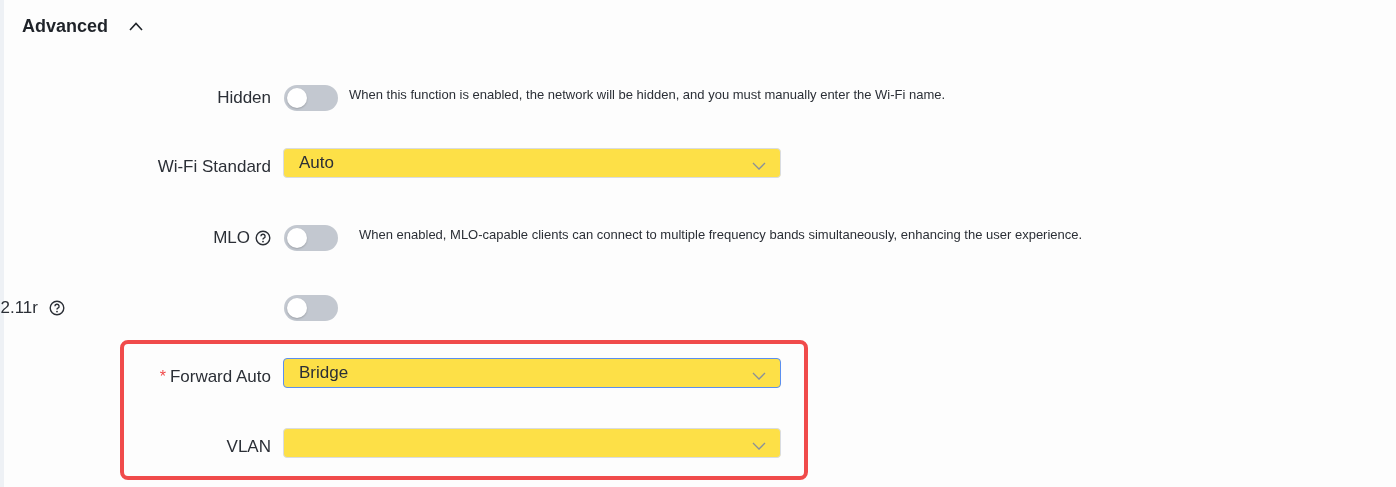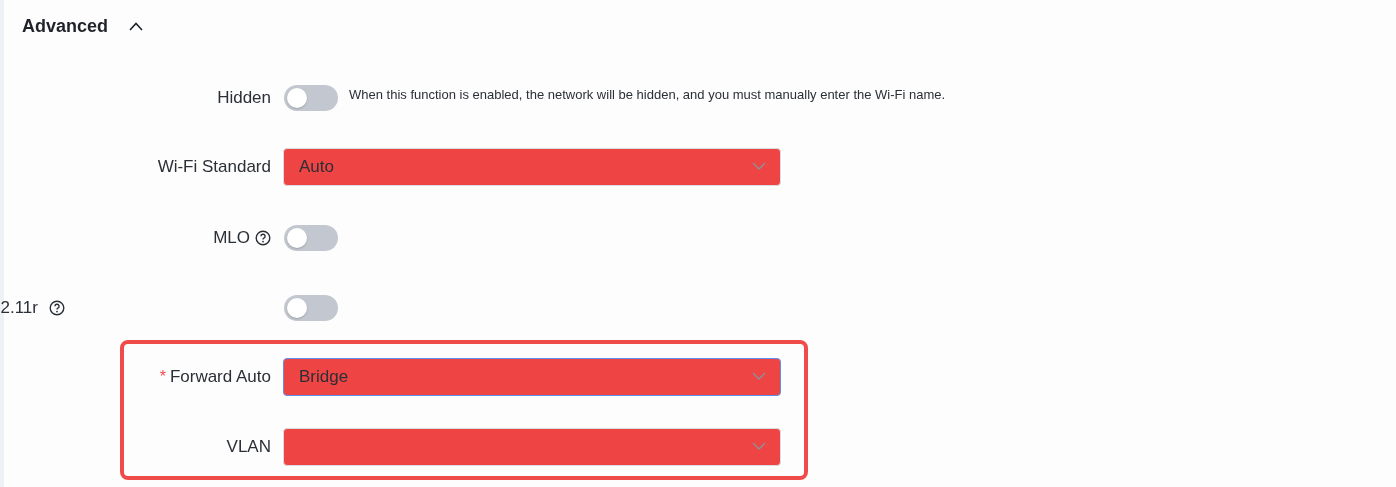--- a/index.html
+++ b/index.html
@@ -25,22 +25,22 @@
   .toggle {
     position:absolute; left:284px; width:54px; height:26px; border-radius:13px; background:#c3c8d0;
     cursor:pointer;
   }
   .toggle .knob {
     position:absolute; left:3px; top:3px; width:20px; height:20px; border-radius:50%; background:#fff;
     box-shadow:0 1px 2px rgba(0,0,0,0.2);
   }
   .desc { position:absolute; font-size:13px; color:#2b2f36; white-space:nowrap; }
   .select {
-    position:absolute; left:283px; width:498px; height:38px; border:1px solid #d9dce1; border-radius:4px;
-    background:#ef4444; box-sizing:border-box; display:flex; align-items:center; padding-left:15px;
+    position:absolute; left:283px; width:498px; height:30px; border:1px solid #d9dce1; border-radius:4px;
+    background:#fde047; box-sizing:border-box; display:flex; align-items:center; padding-left:15px;
     font-size:17px; color:#2b2f36; cursor:pointer;
   }
   .select.focused { border-color:#5b8ff0; }
   .select .chev { position:absolute; right:14px; top:12px; width:14px; height:10px; }
   .highlight {
     position:absolute; left:120px; top:340px; width:688px; height:140px; box-sizing:border-box;
     border:4px solid #f04b4b; border-radius:8px; pointer-events:none;
   }
 </style>
 </head>
@@ -82,20 +82,21 @@
     <span>MLO</span>
     <svg class="help" viewBox="0 0 16 16">
         <circle cx="8" cy="8" r="6.8" fill="none" stroke="#2b2f36" stroke-width="1.4"></circle>
         <path d="M5.9 6.3 a2.1 2.1 0 1 1 3 1.9 c-0.6 0.3 -0.9 0.7 -0.9 1.4" fill="none" stroke="#2b2f36" stroke-width="1.4"></path>
         <circle cx="8" cy="11.6" r="0.9" fill="#2b2f36"></circle>
       </svg>
   </div>
   <div class="toggle" style="top:7px;">
     <div class="knob"></div>
   </div>
+  <div class="desc" style="left:359px; top:9px;">When enabled, MLO-capable clients can connect to multiple frequency bands simultaneously, enhancing the user experience.</div>
 </div>
 
 <div class="row" style="top:288px; width:1190px;">
   <div class="label">
     <span>802.11r</span>
     <svg class="help" style="margin-left:6px;" viewBox="0 0 16 16">
         <circle cx="8" cy="8" r="6.8" fill="none" stroke="#2b2f36" stroke-width="1.4"></circle>
         <path d="M5.9 6.3 a2.1 2.1 0 1 1 3 1.9 c-0.6 0.3 -0.9 0.7 -0.9 1.4" fill="none" stroke="#2b2f36" stroke-width="1.4"></path>
         <circle cx="8" cy="11.6" r="0.9" fill="#2b2f36"></circle>
       </svg>

